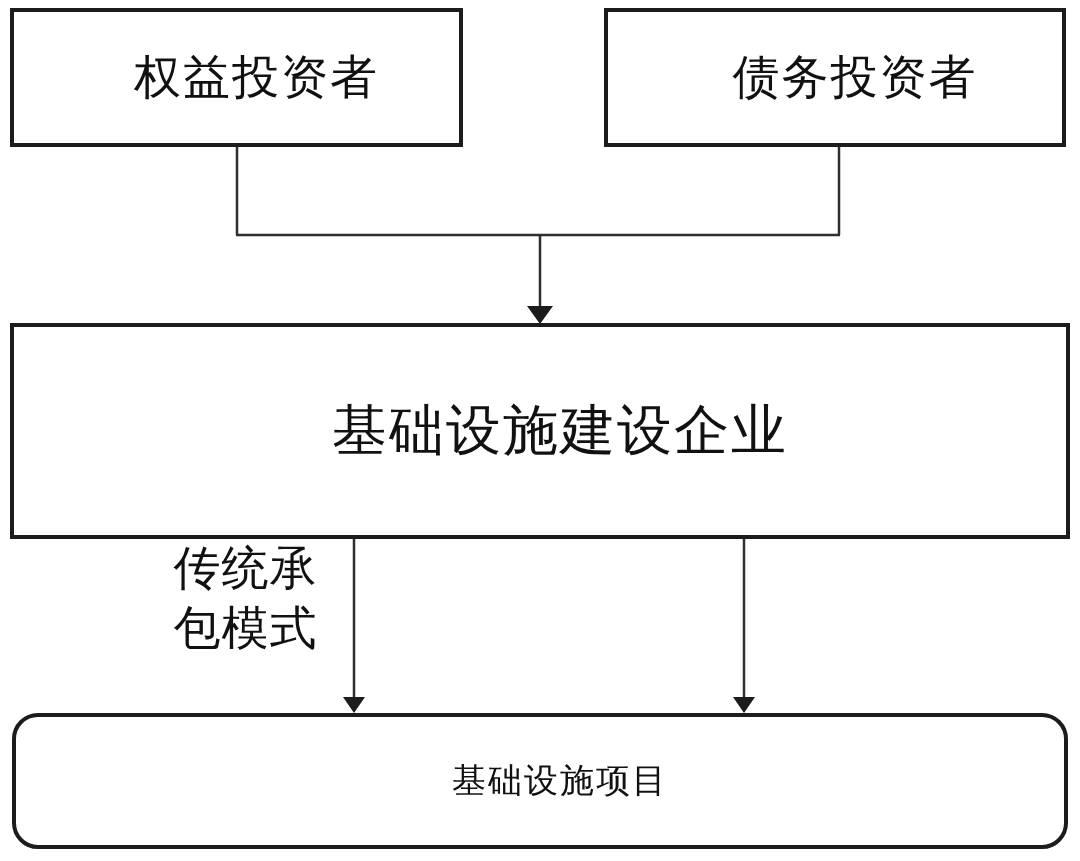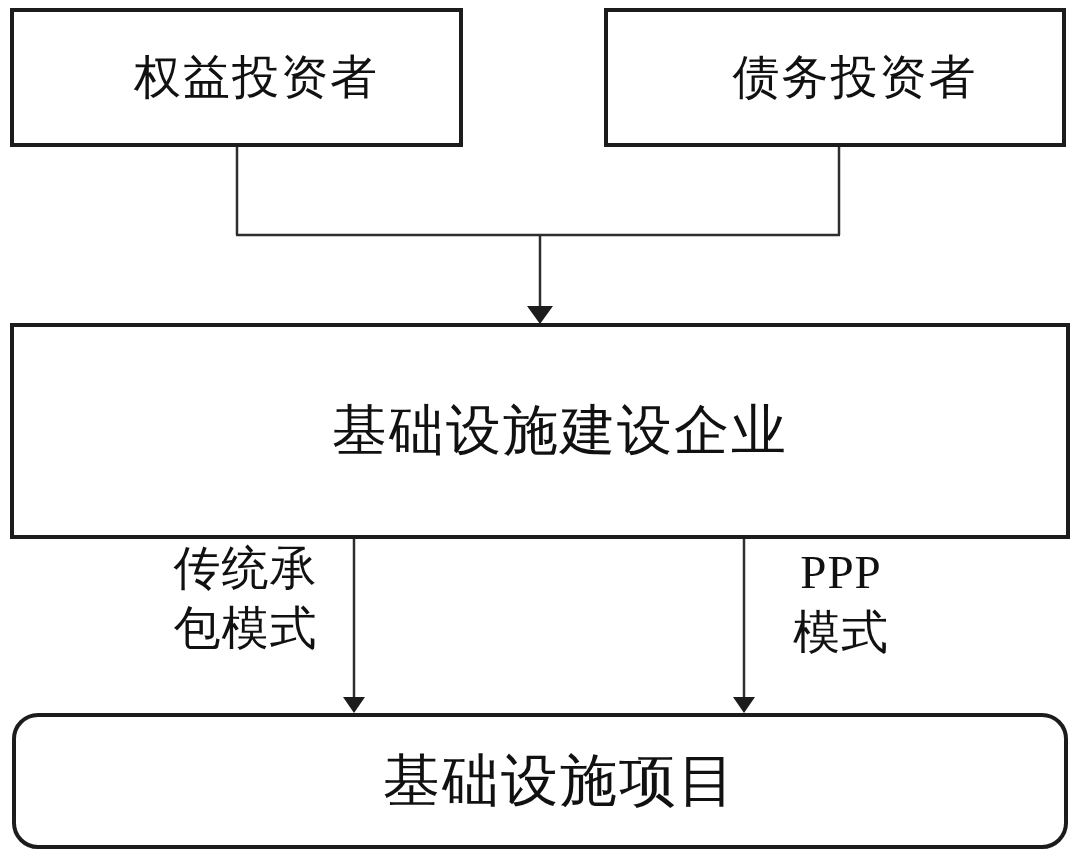--- a/index.html
+++ b/index.html
@@ -26,21 +26,21 @@
   .node .label {
     letter-spacing: 2px;
     line-height: 1.1;
   }
   #node-equity  { left: 10px;  top: 8px;   width: 453px;  height: 139px; }
   #node-debt    { left: 604px; top: 8px;   width: 462px;  height: 139px; }
   #node-equity .label, #node-debt .label { font-size: 47px; }
   #node-enterprise { left: 10px; top: 323px; width: 1060px; height: 216px; }
   #node-enterprise .label { font-size: 55px; }
   #node-project { left: 12px; top: 713px; width: 1056px; height: 136px; border-radius: 26px; }
-  #node-project .label { font-size: 57px; }
+  #node-project .label { font-size: 34px; }
 
   .edge-label {
     position: absolute;
     font-size: 47px;
     line-height: 1.28;
     white-space: pre-line;
     letter-spacing: 1px;
   }
   #label-traditional { left: 163px; top: 538px; width: 165px; text-align: center; }
   #label-ppp         { left: 786px; top: 542px; width: 110px; text-align: center; }
@@ -85,20 +85,18 @@
     <span class="label">债务投资者</span>
   </div>
 
   <div class="node" id="node-enterprise">
     <span class="label">基础设施建设企业</span>
   </div>
 
   <div class="edge-label" id="label-traditional">传统承
 包模式</div>
 
-  <div class="edge-label" id="label-ppp">PPP
-模式</div>
 
   <div class="node" id="node-project">
     <span class="label">基础设施项目</span>
   </div>
 
 </div>
 
 </body></html>

